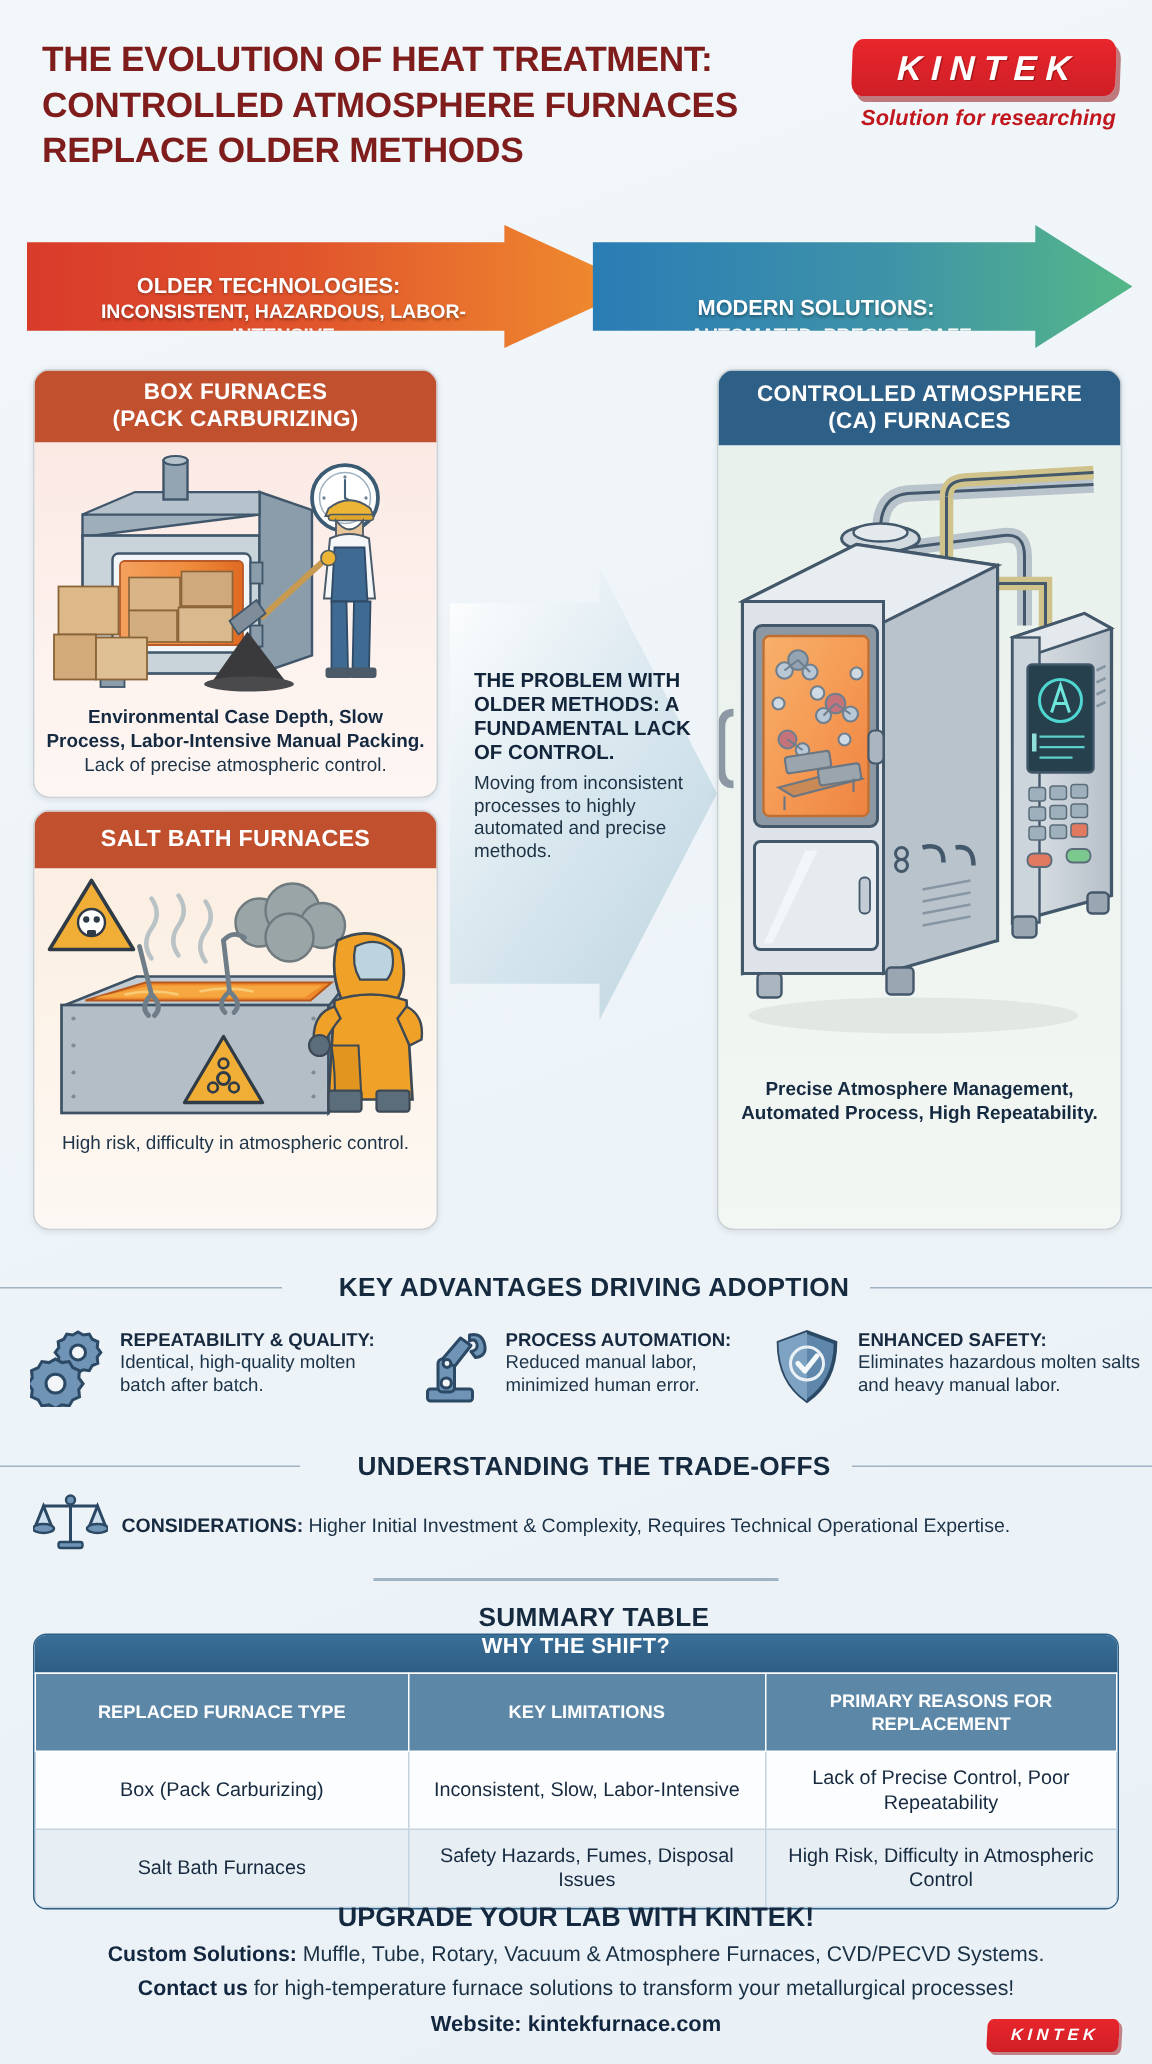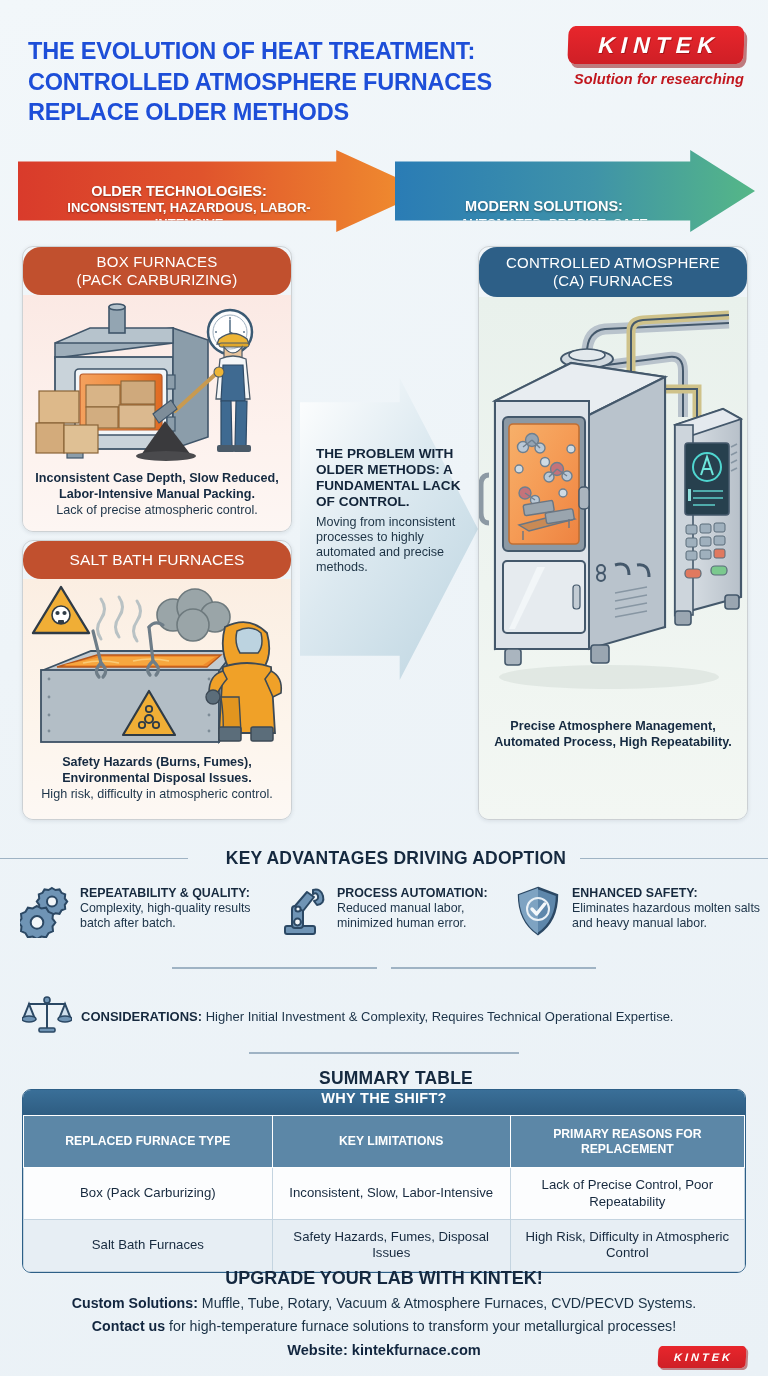--- a/index.html
+++ b/index.html
@@ -9,23 +9,23 @@
     font-family:"Liberation Sans", sans-serif;
     background:linear-gradient(160deg,#f2f7fa 0%, #eef4f8 40%, #eaf1f6 100%);
     color:#12263f;
     position:relative;
     overflow:hidden;
   }
 
   
   .header{ position:absolute; left:0; top:0; width:768px; height:128px; }
   .title{
-    position:absolute; left:28px; top:36px; width:530px;
+    position:absolute; left:28px; top:24px; width:530px;
     font-size:23.5px; font-weight:bold; line-height:1.30;
-    letter-spacing:-0.2px; color:#1d4ed8; text-transform:uppercase;
+    letter-spacing:-0.2px; color:#7f1d1d; text-transform:uppercase;
   }
   .logo-wrap{ position:absolute; right:18px; top:26px; width:190px; height:70px; }
   .logo-badge{
     position:absolute; left:8px; top:0; width:176px; height:38px;
     background:linear-gradient(180deg,#e8262c 0%, #cf1f26 100%);
     border-radius:7px / 9px;
     box-shadow:3px 4px 0 rgba(150,20,24,0.55);
     transform:skewX(-2deg);
     display:flex; align-items:center; justify-content:center;
   }
@@ -63,23 +63,23 @@
   .arrow .l1{ font-size:14.5px; font-weight:bold; line-height:1.22; }
   .arrow .l2{ font-size:13px; font-weight:bold; line-height:1.22;margin-left:20px; }
 
   
   .panel{
     position:absolute; border-radius:11px; overflow:hidden;
     border:1px solid rgba(120,120,120,0.28);
     box-shadow:0 1px 4px rgba(20,40,60,0.10);
   }
   .panel-head{
-    width:100%; text-align:center; color:#fff; font-weight:normal;
+    width:100%; text-align:center; color:#fff; font-weight:bold;
     display:flex; align-items:center; justify-content:center;
-    text-transform:uppercase; line-height:1.18; letter-spacing:0.2px;border-radius:18px;
+    text-transform:uppercase; line-height:1.18; letter-spacing:0.2px;
   }
   .panel-body{ position:relative; width:100%; }
   .cap{ position:absolute; left:8px; right:8px; text-align:center; }
   .cap .b{ font-size:12.6px; font-weight:bold; line-height:1.26; color:#152a41; }
   .cap .n{ font-size:12.6px; font-weight:normal; line-height:1.26; color:#1d3449; }
 
   #panel-box{ left:22px; top:246px; width:270px; height:286px; }
   #panel-box .panel-head{ height:48px; font-size:15px; background:#c1502e; }
   #panel-box .panel-body{ height:238px; background:linear-gradient(180deg,#fbe9e4 0%, #fdf2ee 60%, #fdf6f3 100%); }
 
@@ -274,21 +274,21 @@
         <path d="M198 106 l10 0 1 46 -11 0 Z" fill="#3f6a91" stroke="#2e4a66" stroke-width="1.2"></path>
         <path d="M213 106 l11 0 -1 46 -11 0 Z" fill="#3f6a91" stroke="#2e4a66" stroke-width="1.2"></path>
         <rect x="194" y="150" width="18" height="7" rx="2" fill="#4a5a68"></rect>
         <rect x="210" y="150" width="18" height="7" rx="2" fill="#4a5a68"></rect>
         <line x1="196" y1="76" x2="152" y2="116" stroke="#c89a50" stroke-width="4" stroke-linecap="round"></line>
         <path d="M154 114 l-18 14 -6 -9 18 -14 Z" fill="#7e8d99" stroke="#40566a" stroke-width="1.2"></path>
         <circle cx="196" cy="77" r="5" fill="#edb536" stroke="#4a5a68" stroke-width="1.1"></circle>
       </g>
     </svg>
     <div class="cap" style="top:176px;">
-      <div class="b">Inconsistent Case Depth, Slow Reduced, Labor-Intensive Manual Packing.</div>
+      <div class="b">Environmental Case Depth, Slow Process, Labor-Intensive Manual Packing.</div>
       <div class="n">Lack of precise atmospheric control.</div>
     </div>
   </div>
 </div>
 
 <div class="panel" id="panel-salt">
   <div class="panel-head">
     <div>SALT BATH FURNACES</div>
   </div>
   <div class="panel-body">
@@ -359,21 +359,20 @@
         <path d="M200 88 q24 -8 48 0 l4 66 -56 0 Z" fill="#f0a128" stroke="#3d4a56" stroke-width="1.8"></path>
         <path d="M200 92 q-14 4 -14 22 l6 4 q8 -14 12 -18 Z" fill="#f0a128" stroke="#3d4a56" stroke-width="1.6"></path>
         <circle cx="190" cy="118" r="7" fill="#5b6d7a" stroke="#3d4a56" stroke-width="1.4"></circle>
         <path d="M248 92 q12 6 10 22 l-8 4 -8 -18 Z" fill="#f0a128" stroke="#3d4a56" stroke-width="1.6"></path>
         <path d="M198 118 q3 20 2 36 l18 0 -2 -36 Z" fill="#e2951f" stroke="#3d4a56" stroke-width="1.4"></path>
         <rect x="196" y="148" width="22" height="14" fill="#5b6d7a" stroke="#3d4a56" stroke-width="1.5" rx="2"></rect>
         <rect x="228" y="148" width="22" height="14" fill="#5b6d7a" stroke="#3d4a56" stroke-width="1.5" rx="2"></rect>
       </g>
     </svg>
     <div class="cap" style="top:176px;">
-      <div class="b">Safety Hazards (Burns, Fumes), Environmental Disposal Issues.</div>
       <div class="n">High risk, difficulty in atmospheric control.</div>
     </div>
   </div>
 </div>
 
 <div class="mid-arrow"></div>
 <div class="mid-text">
   <div class="hd">THE PROBLEM WITH OLDER METHODS: A FUNDAMENTAL LACK OF CONTROL.</div>
   <div class="bd">Moving from inconsistent processes to highly automated and precise methods.</div>
 </div>
@@ -528,21 +527,21 @@
       <g fill="#6f94b5" stroke="#2b4864" stroke-width="2">
         <path d="M32 4 l3.5 2 4-0.6 2 3.4 3.7 1.6 -0.4 4 2.4 3.2 -2.4 3.2 0.4 4 -3.7 1.6 -2 3.4 -4 -0.6 -3.5 2 -3.5 -2 -4 0.6 -2 -3.4 -3.7 -1.6 0.4 -4 -2.4 -3.2 2.4 -3.2 -0.4 -4 3.7 -1.6 2 -3.4 4 0.6 Z"></path>
         <circle cx="32" cy="17.6" r="5" fill="#f2f6f9"></circle>
         <path d="M17 22 l4.3 2.4 4.8-0.7 2.4 4.1 4.5 2 -0.5 4.8 2.9 3.9 -2.9 3.9 0.5 4.8 -4.5 2 -2.4 4.1 -4.8-0.7 -4.3 2.4 -4.3-2.4 -4.8 0.7 -2.4-4.1 -4.5-2 0.5-4.8 -2.9-3.9 2.9-3.9 -0.5-4.8 4.5-2 2.4-4.1 4.8 0.7 Z"></path>
         <circle cx="17" cy="38.4" r="6.3" fill="#f2f6f9"></circle>
       </g>
     </svg>
   </div>
   <div class="tx">
     <div class="tt">REPEATABILITY &amp; QUALITY:</div>
-    <div class="dd">Complexity, high-quality results batch after batch.</div>
+    <div class="dd">Identical, high-quality molten batch after batch.</div>
   </div>
 </div>
 
 <div class="adv" style="left:277px; top:884px; width:240px;">
   <div class="ico">
     <svg width="52" height="54" viewBox="0 0 52 54">
       <g fill="#6f94b5" stroke="#2b4864" stroke-width="2" stroke-linejoin="round">
         <rect x="8" y="42" width="30" height="8" rx="2"></rect>
         <rect x="15" y="22" width="11" height="22" rx="3"></rect>
         <circle cx="20.5" cy="38" r="3.4" fill="#f2f6f9"></circle>
@@ -568,20 +567,21 @@
     </svg>
   </div>
   <div class="tx">
     <div class="tt">ENHANCED SAFETY:</div>
     <div class="dd">Eliminates hazardous molten salts and heavy manual labor.</div>
   </div>
 </div>
 
 <div class="sec-head" style="top:967px;">
   <div class="rule" style="width:205px;"></div>
+  <div class="t">UNDERSTANDING THE TRADE-OFFS</div>
   <div class="rule" style="width:205px;"></div>
 </div>
 <div class="trade">
   <div>
     <svg width="50" height="44" viewBox="0 0 50 44">
       <g stroke="#2b4864" stroke-width="2" fill="none" stroke-linecap="round">
         <line x1="25" y1="6" x2="25" y2="36"></line>
         <line x1="7" y1="11" x2="43" y2="11"></line>
         <path d="M7 11 L1 26 L13 26 Z" fill="#cfe0ee"></path>
         <path d="M43 11 L37 26 L49 26 Z" fill="#cfe0ee"></path>

